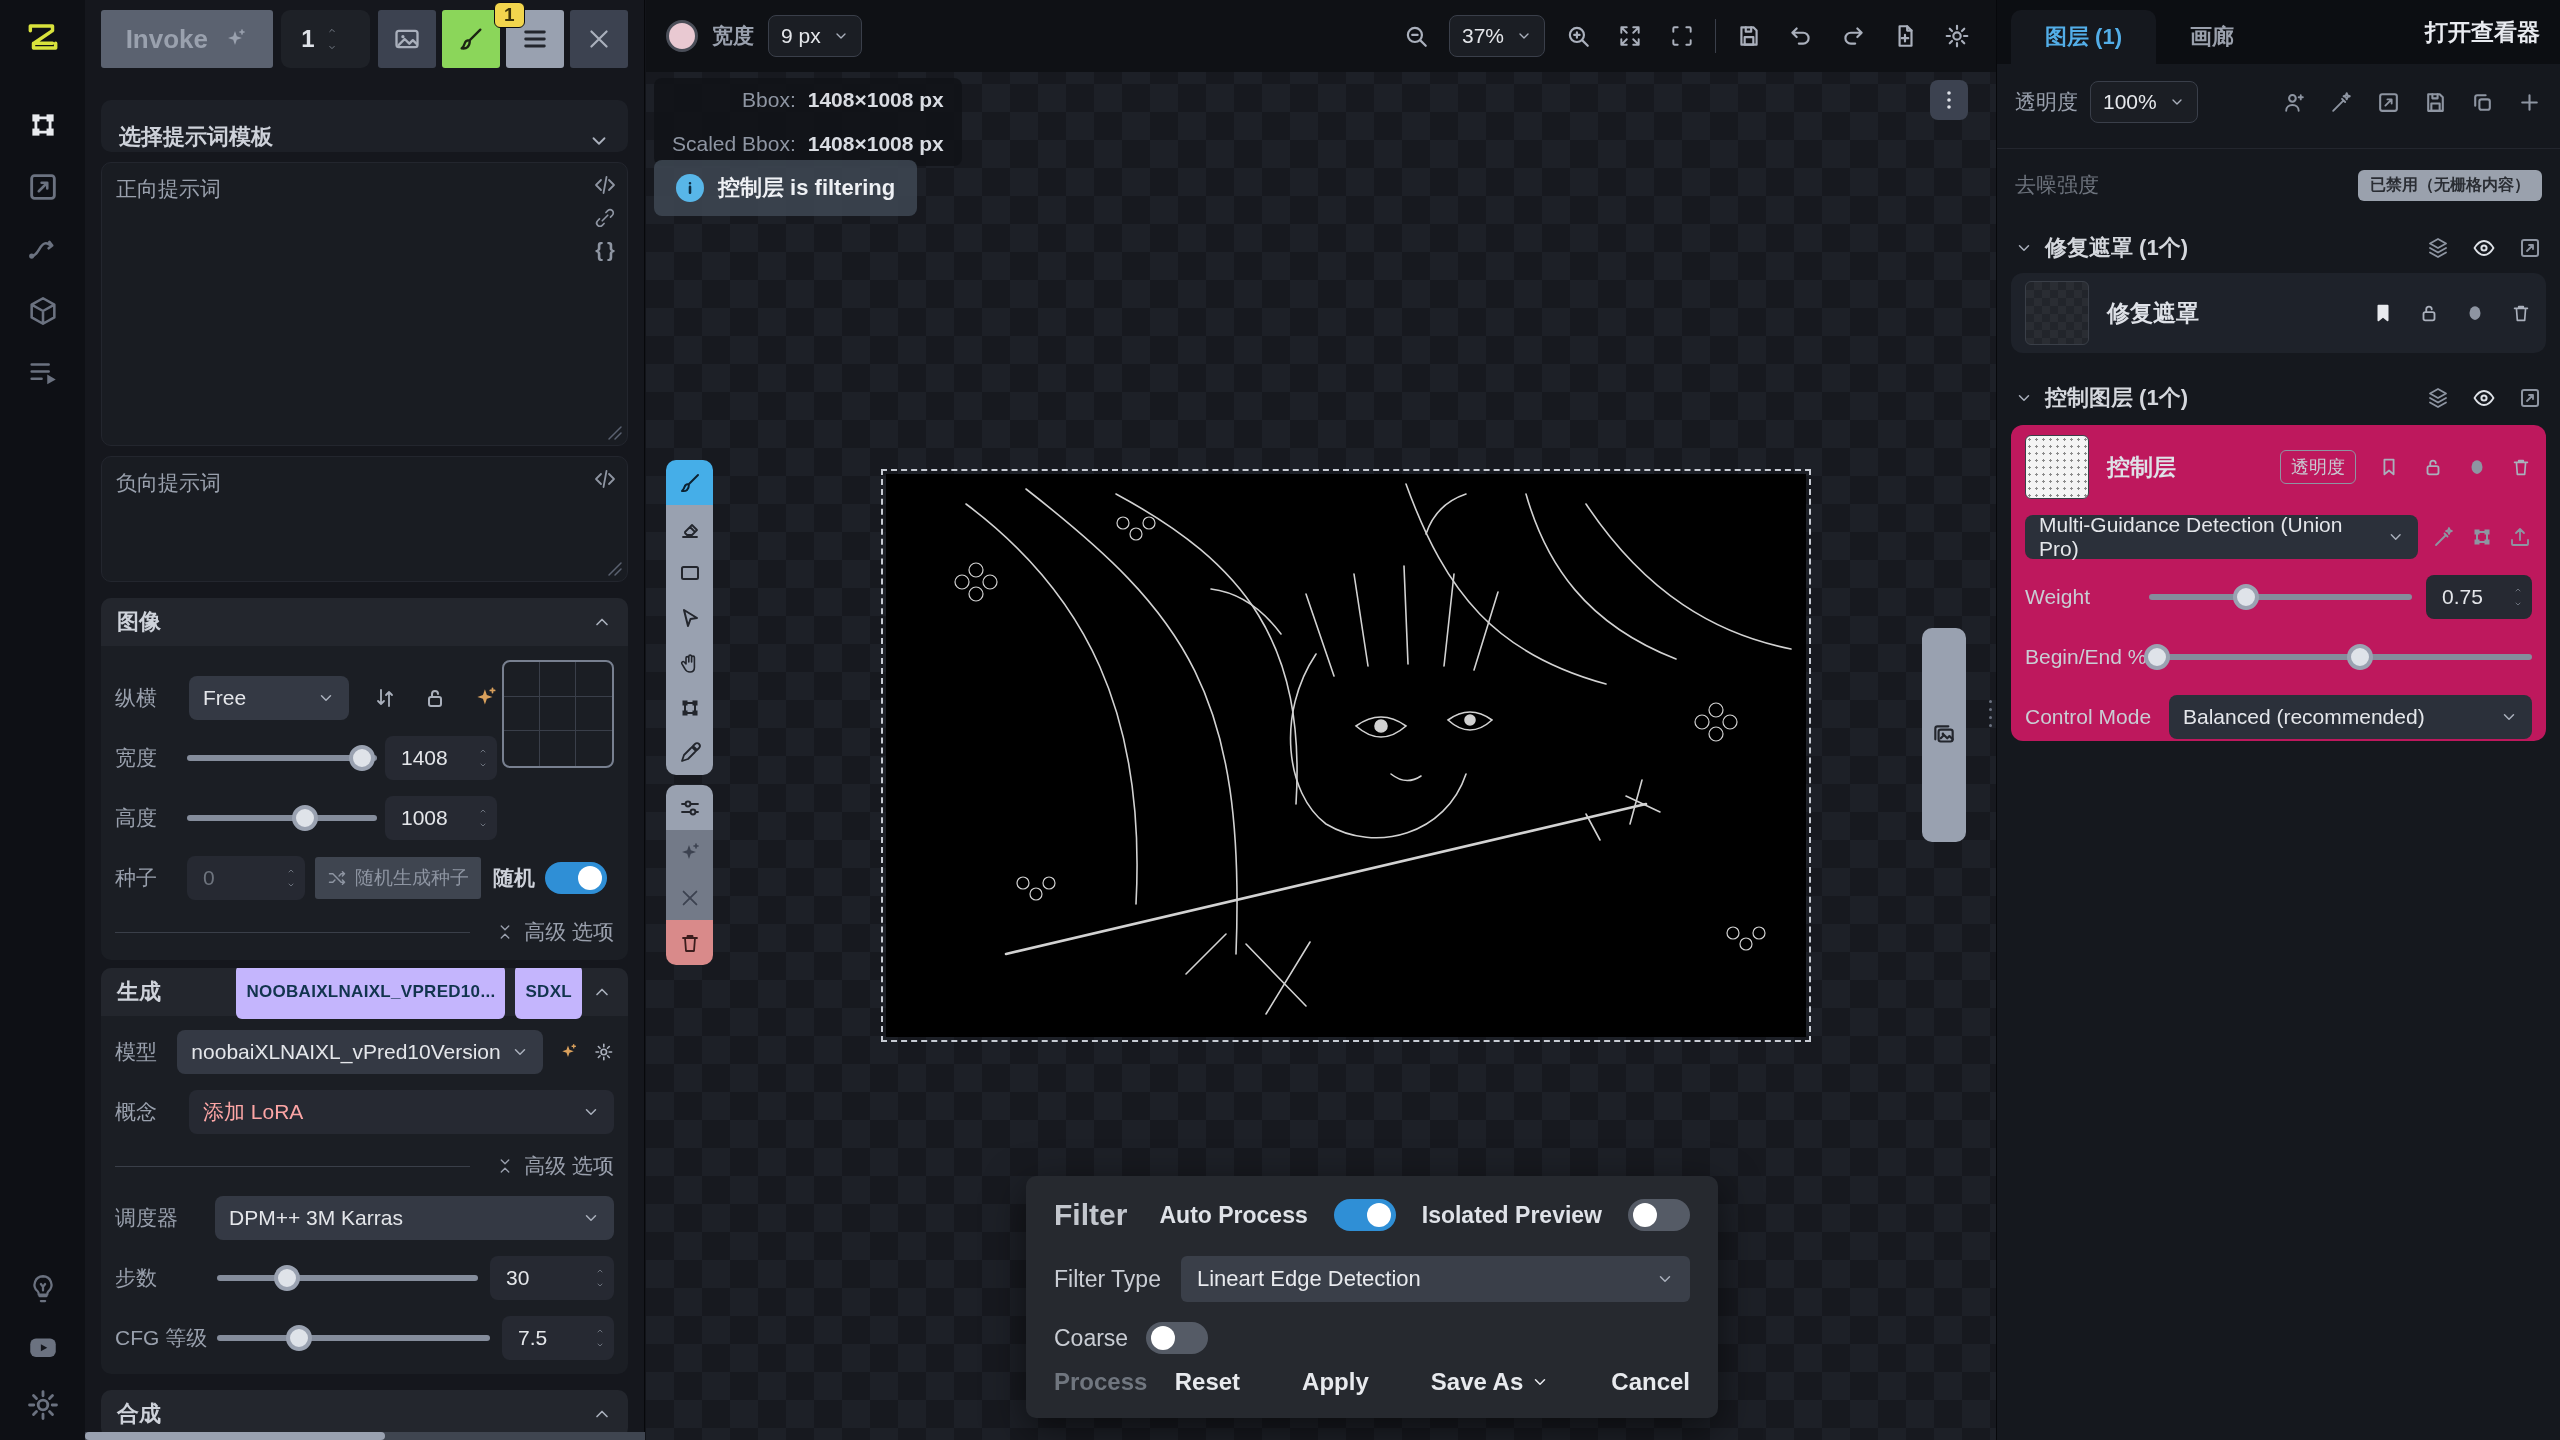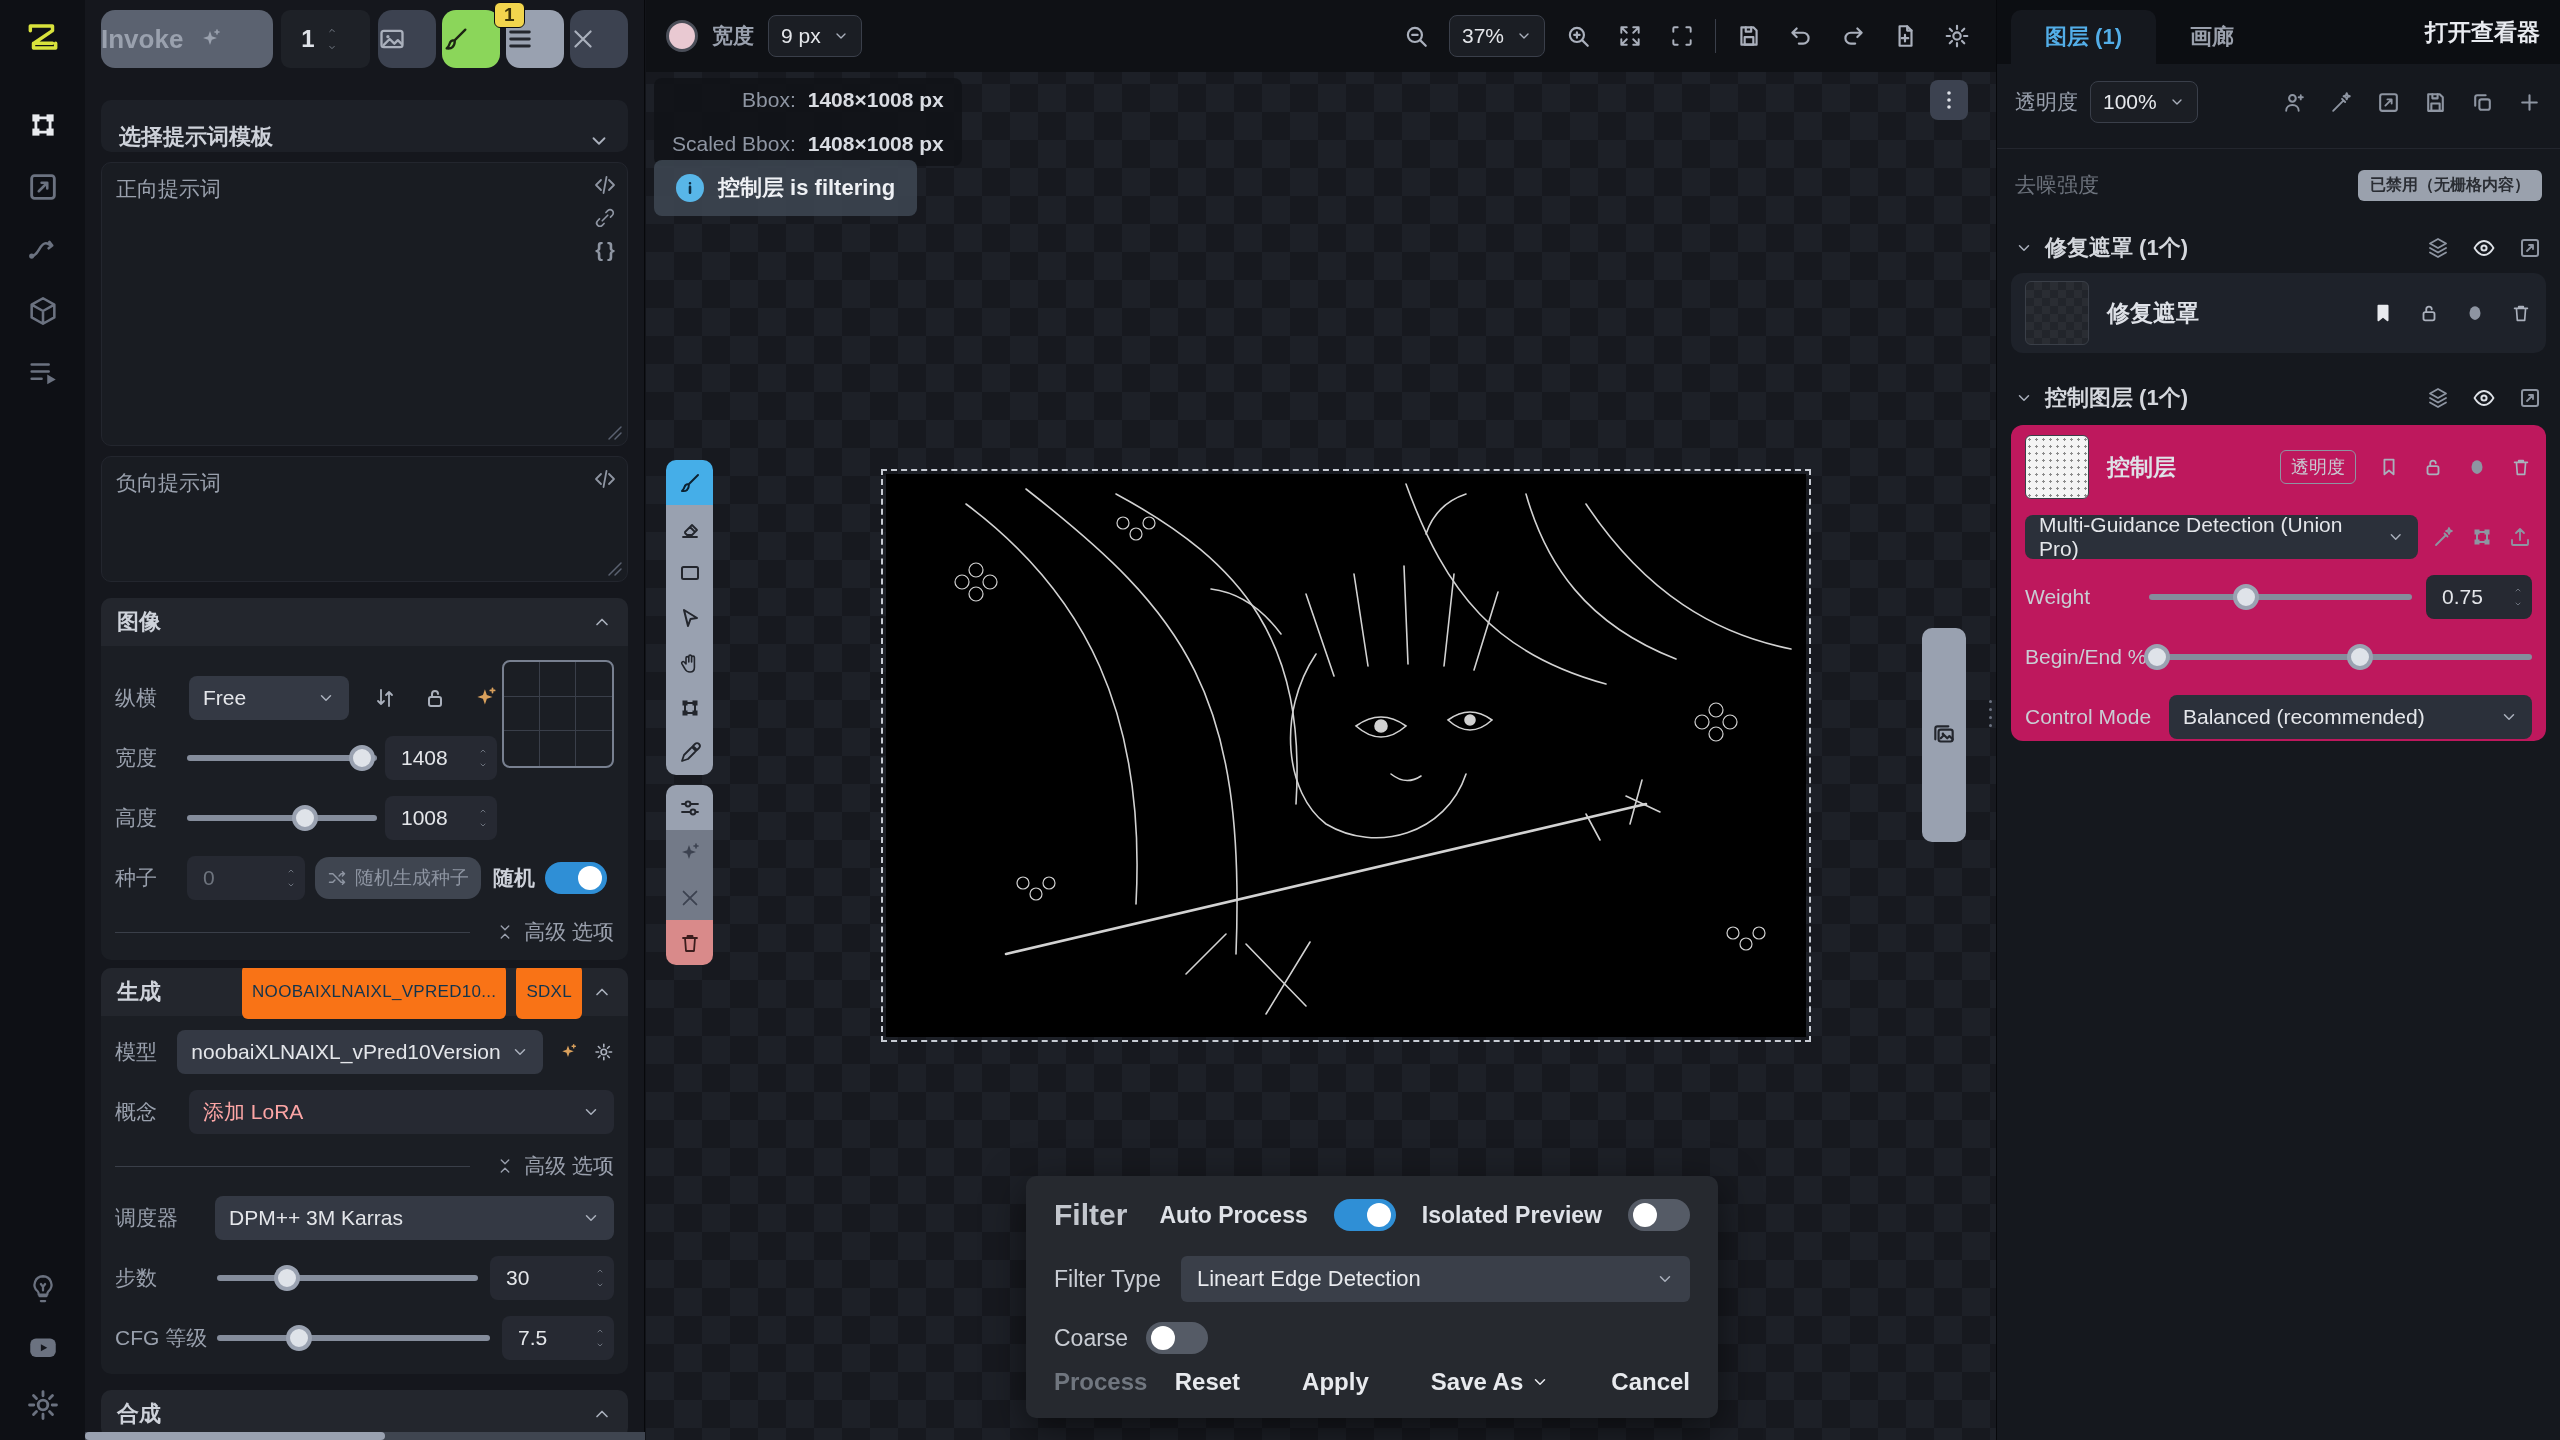--- a/index.html
+++ b/index.html
@@ -11,21 +11,21 @@
   .hdr{color:#ced2da;font-size:22px;font-weight:bold;white-space:nowrap;}
 
   
   #rail{left:0;top:0;width:85px;height:1440px;background:#0e1015;display:flex;flex-direction:column;align-items:center;padding:18px 0;}
   #rail .ricon{width:34px;height:34px;color:#6b7280;margin-bottom:28px;}
   #rail .ricon.active{color:#e8eaee;}
   #rail .spacer{flex:1;}
 
   
   #left-panel{left:85px;top:0;width:560px;height:1440px;background:#15171d;padding:10px 16px 0 16px;display:flex;flex-direction:column;border-right:1px solid #07080b;}
-  .btn{border-radius:14px;display:flex;align-items:center;justify-content:flex-start;cursor:pointer;}
+  .btn{border-radius:3px;display:flex;align-items:center;justify-content:center;cursor:pointer;}
   #invoke-bar{height:58px;display:flex;gap:8px;}
   #invoke-btn{width:188px;background:#5b6270;color:#9aa1ae;font-size:26px;font-weight:bold;gap:16px;}
   #queue-count{width:96px;background:#1e2127;border-radius:9px;display:flex;align-items:center;padding:0 10px;}
   #queue-count span{flex:1;text-align:center;color:#dfe2e8;font-size:24px;font-weight:bold;}
   #invoke-bar .grp{margin-left:auto;display:flex;gap:6px;position:relative;}
   .sqbtn{width:58px;height:58px;}
   .b-dark{background:#3c4250;color:#aab0bc;}
   .b-green{background:#8bd65a;color:#1c2513;}
   .b-light{background:#99a1b0;color:#23262d;}
   #brush-badge{position:absolute;top:-8px;left:116px;background:#f2d54d;color:#3a3208;font-size:19px;font-weight:bold;border-radius:6px;padding:1px 9px;border:1px solid #0b0d11;}
@@ -44,21 +44,21 @@
   .numbox .stp{margin-left:auto;display:flex;flex-direction:column;gap:6px;color:#8e95a2;}
   .slider{position:relative;height:44px;flex:1;cursor:pointer;}
   .slider .track{position:absolute;left:0;right:0;top:19px;height:6px;border-radius:3px;background:#858d9c;}
   .slider .thumb{position:absolute;top:9px;width:26px;height:26px;border-radius:50%;background:#dfe3e9;border:4px solid #9aa2b1;transform:translateX(-13px);}
   .toggle{width:62px;height:32px;border-radius:16px;background:#555b66;position:relative;cursor:pointer;flex:none;}
   .toggle::after{content:"";position:absolute;top:4px;left:5px;width:24px;height:24px;border-radius:50%;background:#fff;}
   .toggle.on{background:#2f8fd6;}
   .toggle.on::after{left:auto;right:5px;}
   .adv{display:flex;align-items:center;justify-content:flex-end;gap:10px;color:#9aa0ad;font-size:21px;margin-top:18px;}
   .adv .line{flex:1;height:1px;background:#3a3f49;margin-right:16px;}
-  .badge-blue{background:#f97316;color:#12344e;font-weight:normal;font-size:17px;border-radius:6px;padding:17px 10px;letter-spacing:.3px;white-space:nowrap;}
+  .badge-blue{background:#c4b5fd;color:#12344e;font-weight:bold;font-size:17px;border-radius:6px;padding:17px 10px;letter-spacing:.3px;white-space:nowrap;}
   .aspectbox{position:absolute;right:14px;top:14px;width:112px;height:108px;border:2px solid #788090;border-radius:8px;display:grid;grid-template-columns:1fr 1fr 1fr;grid-template-rows:1fr 1fr 1fr;}
   .aspectbox div{border-right:1px solid #3a3f4a;border-bottom:1px solid #3a3f4a;}
   .aspectbox div:nth-child(3n){border-right:none;}
   .aspectbox div:nth-child(n+7){border-bottom:none;}
   #lp-scrollbar{position:absolute;left:0;bottom:0;height:8px;width:560px;background:#3f4550;}
   #lp-scrollbar .th{height:8px;width:300px;background:#99a1b0;border-radius:4px;}
 
   
   #canvas{left:646px;top:0;width:1350px;height:1440px;background-color:#17191f;background-image:linear-gradient(45deg,#1d2027 25%,transparent 25%,transparent 75%,#1d2027 75%),linear-gradient(45deg,#1d2027 25%,transparent 25%,transparent 75%,#1d2027 75%);background-size:56px 56px;background-position:0 0,28px 28px;}
   #cv-toolbar{left:0;top:0;width:1350px;height:72px;background:#0f1115;display:flex;align-items:center;padding:0 20px;gap:14px;}

